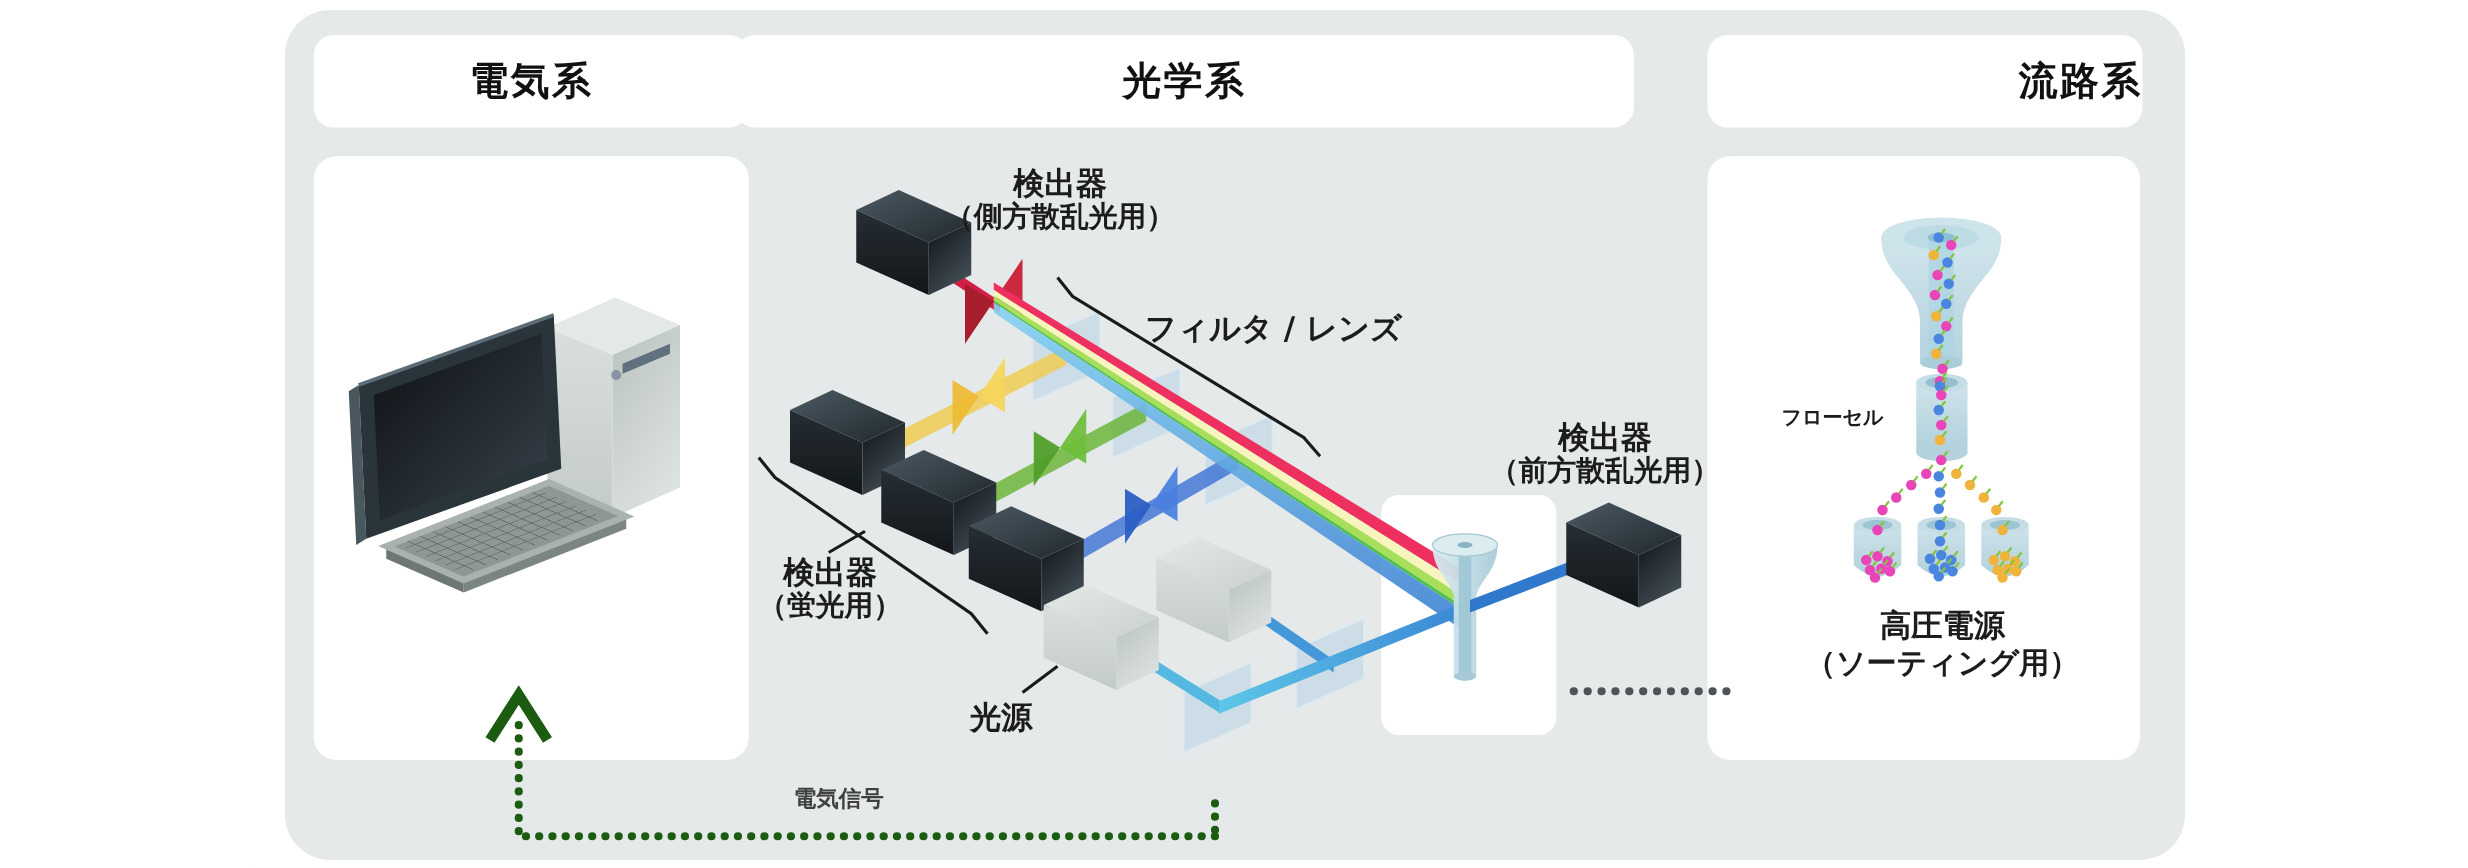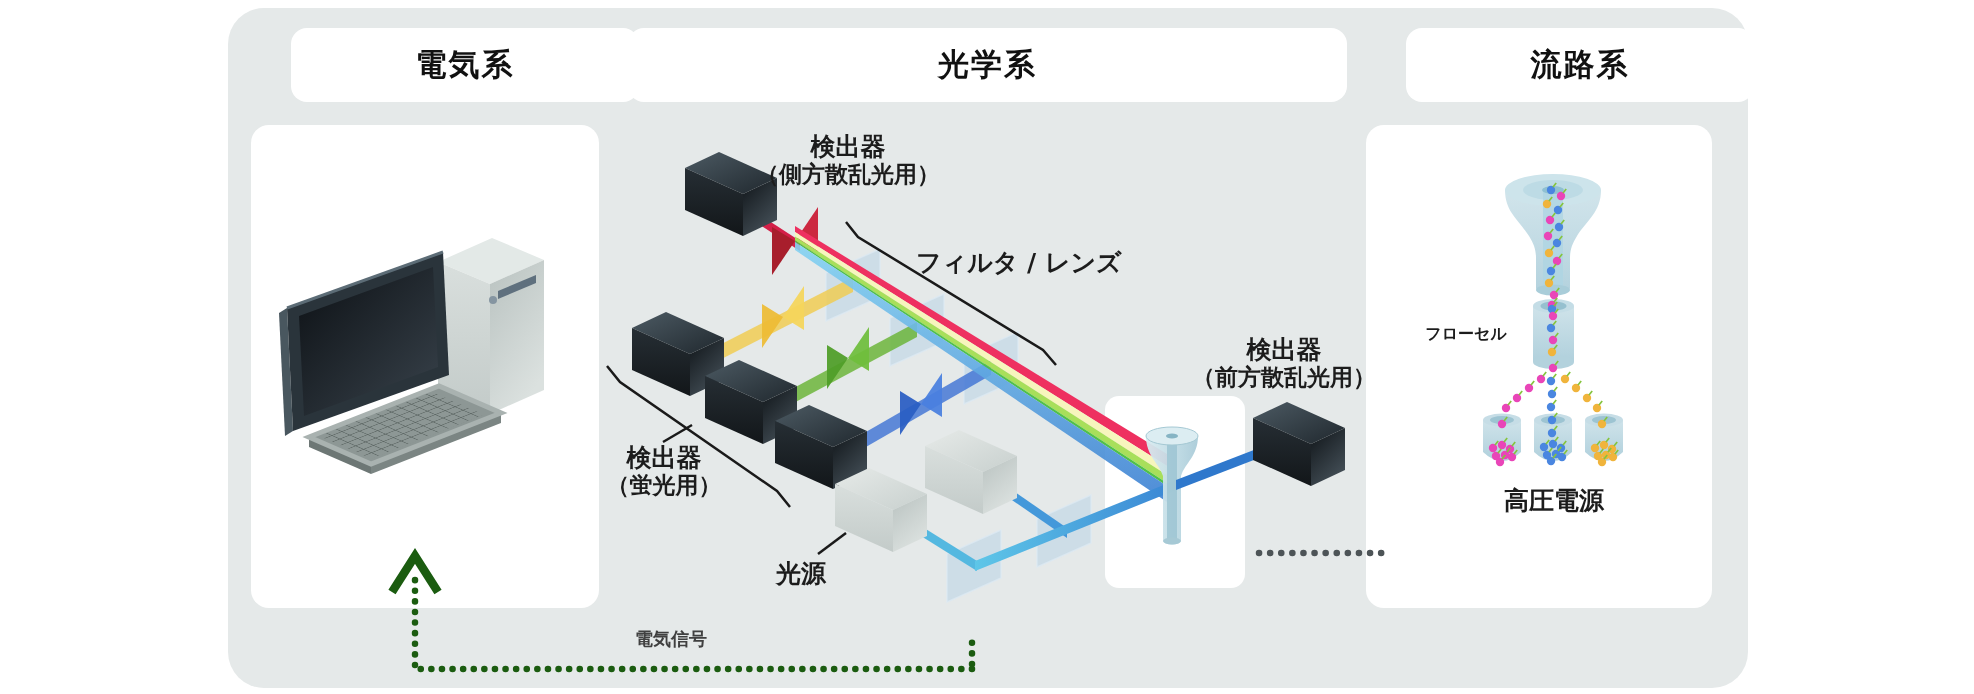--- a/index.html
+++ b/index.html
@@ -1,19 +1,19 @@
 <!DOCTYPE html>
 <html><head>
 <meta charset="utf-8">
 <style>
   html,body{margin:0;padding:0;background:#ffffff;}
   body{font-family:"DejaVu Sans","Liberation Sans",sans-serif;}
   .canvas{position:relative;width:1974px;height:694px;overflow:hidden;background:#ffffff;}
   .container{position:absolute;left:228px;top:8px;width:1520px;height:680px;background:#e5e9e9;border-radius:36px;}
-  .pill{position:absolute;top:28px;height:74px;background:#ffffff;border-radius:16px;display:flex;align-items:center;justify-content:center;margin-left:40px;}
+  .pill{position:absolute;top:28px;height:74px;background:#ffffff;border-radius:16px;display:flex;align-items:center;justify-content:center;}
   .pill span{font-size:31px;font-weight:700;color:#111111;letter-spacing:2px;}
   .panel{position:absolute;background:#ffffff;border-radius:18px;}
   .svg-layer{position:absolute;left:0;top:0;width:1974px;height:694px;pointer-events:none;}
   .lbl{position:absolute;color:#1c1c1c;text-align:center;transform:translateX(-50%);white-space:nowrap;font-weight:700;}
   .lbl .l1{display:block;font-size:25px;line-height:1.12;}
   .lbl .l2{display:block;font-size:23px;line-height:1.2;}
   .lbl .l2b{display:block;font-size:24px;line-height:1.25;}
   .lbl-left{transform:none;text-align:left;}
   .signal-lbl{color:#404040;font-weight:600;font-size:18px;}
 </style>
@@ -23,21 +23,21 @@
 <div class="canvas">
 
   <div class="container"></div>
 
   <div class="pill" style="left:251px;width:348px;">
     <span>電気系</span>
   </div>
   <div class="pill" style="left:588px;width:719px;">
     <span>光学系</span>
   </div>
-  <div class="pill" style="left:1366px;width:348px;">
+  <div class="pill" style="left:1366px;width:348px;justify-content:flex-end;">
     <span>流路系</span>
   </div>
 
   <div class="panel" style="left:251px;top:125px;width:348px;height:483px;"></div>
   <div class="panel" style="left:1366px;top:125px;width:346px;height:483px;"></div>
   <div class="panel" style="left:1105px;top:396px;width:140px;height:192px;border-radius:14px;"></div>
 
   <svg class="svg-layer" viewBox="0 0 1974 694">
     <defs>
       <linearGradient id="gDarkTop" x1="0" y1="0" x2="1" y2="1">
@@ -320,17 +320,18 @@
 
   <div class="lbl" style="left:1284px;top:336px;">
     <span class="l1">検出器</span>
     <span class="l2">（前方散乱光用）</span>
   </div>
 
   <div class="lbl" style="left:1466px;top:324px;font-size:16px;text-align:center;">フローセル</div>
 
   <div class="lbl" style="left:1554px;top:487px;">
     <span class="l1">高圧電源</span>
+    <span class="l2b">（ソーティング用）</span>
   </div>
 
   <div class="lbl signal-lbl" style="left:671px;top:627px;">電気信号</div>
 
 </div>
 
 </body></html>

